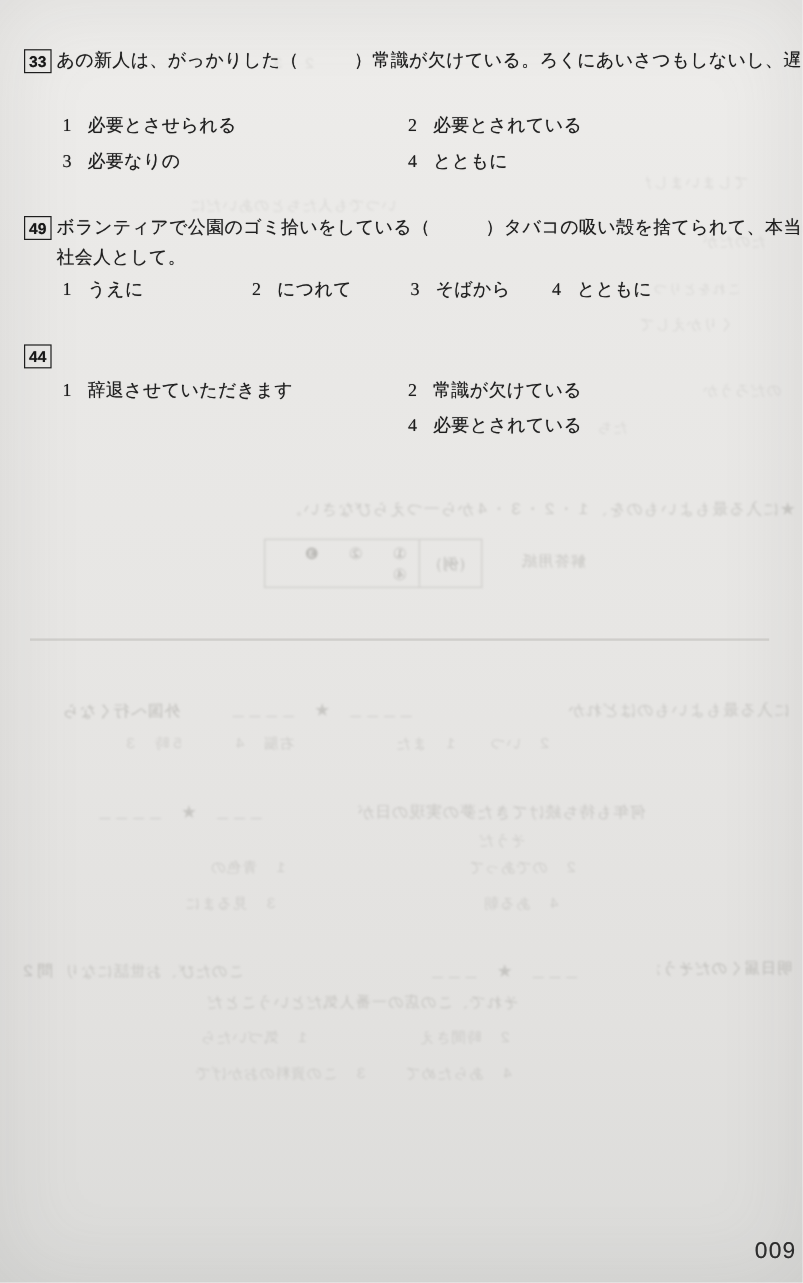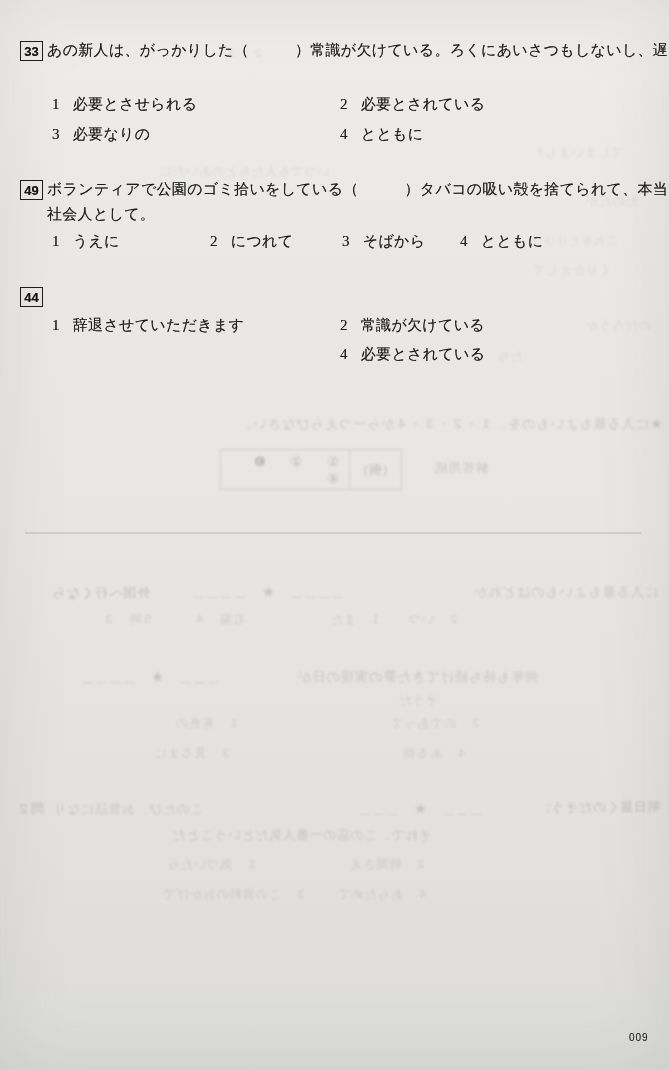--- a/index.html
+++ b/index.html
@@ -24,21 +24,21 @@
     text-shadow:0 0 0.6px rgba(25,25,25,0.6);
   }
   .opt{
     position:absolute;font-size:15px;letter-spacing:0.3px;white-space:nowrap;
     text-shadow:0 0 0.6px rgba(25,25,25,0.6);
   }
   .opt .n{display:inline-block;margin-right:13px;}
   .pageno{
     position:absolute;left:629px;top:1032px;
     font-family:"Liberation Sans","DejaVu Sans",sans-serif;
-    font-size:10px;letter-spacing:1px;color:#2d2d2d;
+    font-size:19px;letter-spacing:1px;color:#2d2d2d;
     text-shadow:0 0 0.5px rgba(40,40,40,0.5);
   }
   
   .ghost{
     position:absolute;white-space:nowrap;overflow:hidden;
     transform:scaleX(-1);
     color:#9e9d98;opacity:0.42;filter:blur(1.1px);
     font-size:13px;letter-spacing:1px;
   }
   .ghost.small{font-size:12px;opacity:0.32;}

